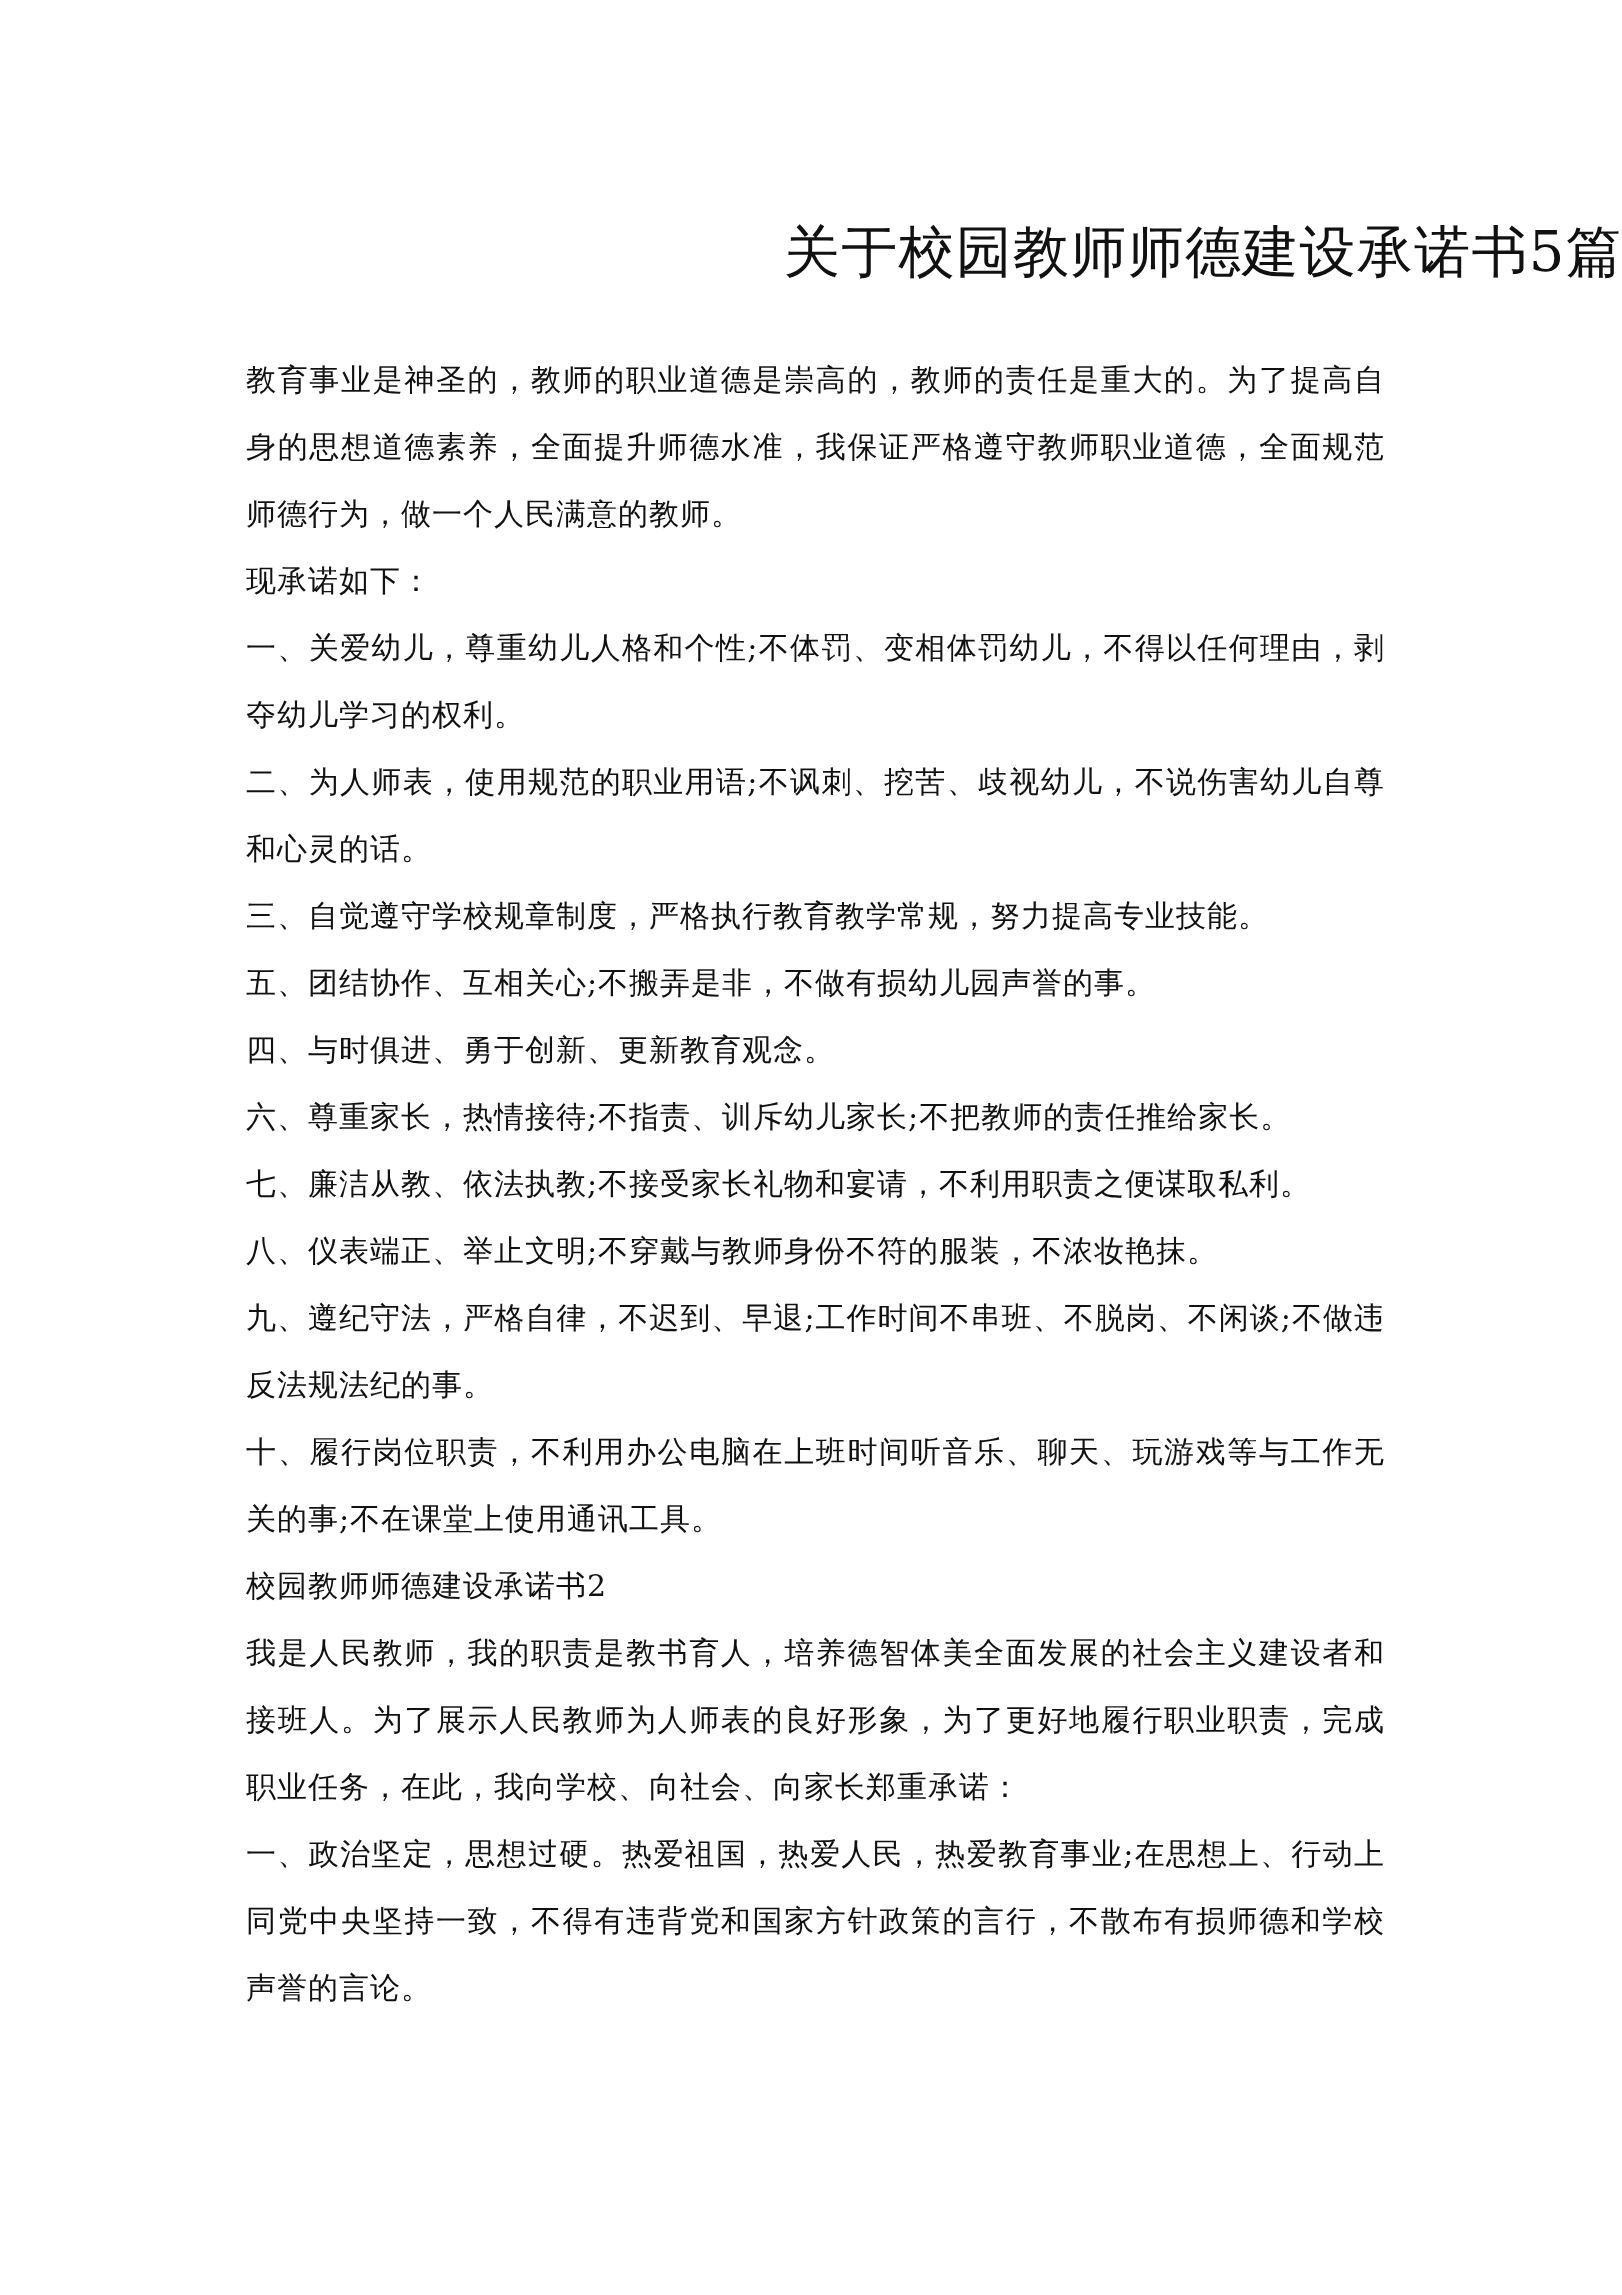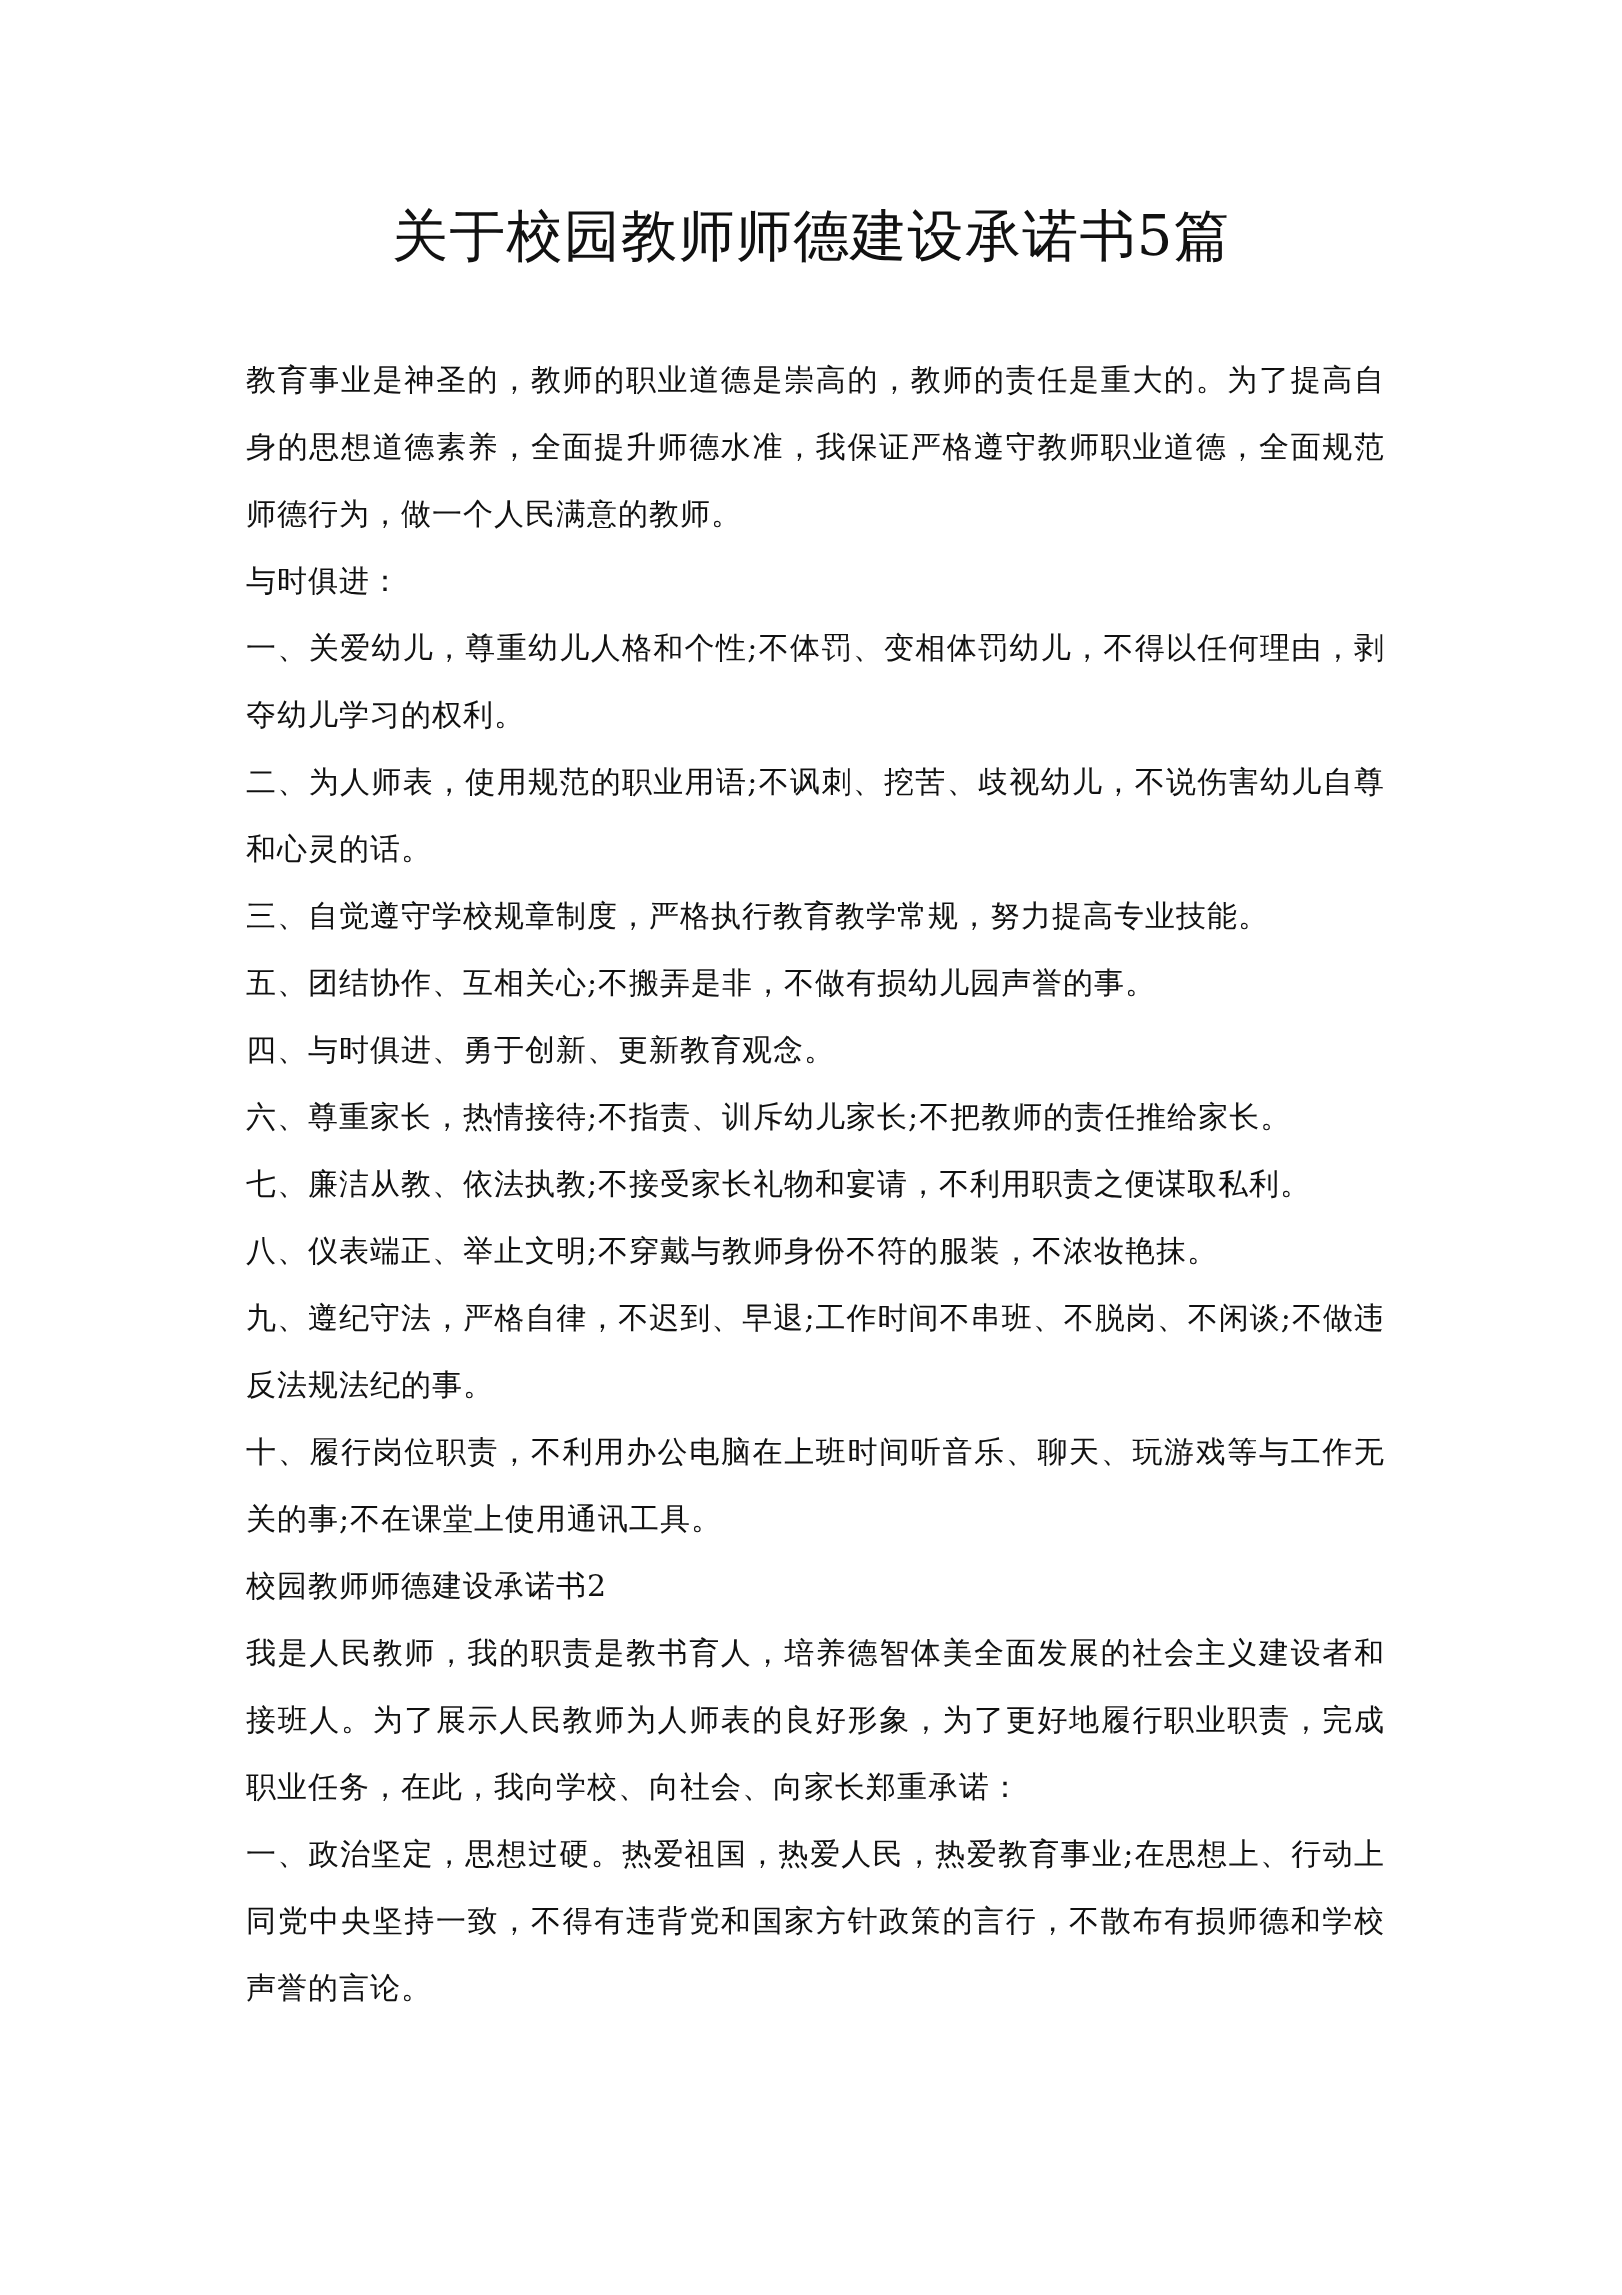--- a/index.html
+++ b/index.html
@@ -2,41 +2,41 @@
 <html style="font-size:10.5px"><head>
 <meta charset="utf-8">
 <style>
   html, body { margin: 0; padding: 0; background: #ffffff; }
   body {
     width: 1623px; height: 2295px; position: relative; overflow: hidden;
     font-family: "DejaVu Serif", "Liberation Serif", serif;
     color: #111111;
   }
   .page-title {
-    position: absolute; left: 0; top: 196px; width: 1623px;
-    text-align: center; font-size: 56px; line-height: 79px;
+    position: absolute; left: 0; top: 212px; width: 1623px;
+    text-align: right; font-size: 56px; line-height: 79px;
     letter-spacing: 1.3px; margin: 0; font-weight: normal;
   }
   .content {
     position: absolute; left: 246px; top: 346px; width: 1139px;
   }
   .para {
     margin: 0; font-size: 30px; line-height: 67px;
     letter-spacing: 1px; text-align: justify;
     word-break: break-all;
   }
 </style>
 </head>
 <body>
 
 <h1 class="page-title">关于校园教师师德建设承诺书5篇</h1>
 
 <div class="content">
   <p class="para">教育事业是神圣的，教师的职业道德是崇高的，教师的责任是重大的。为了提高自身的思想道德素养，全面提升师德水准，我保证严格遵守教师职业道德，全面规范师德行为，做一个人民满意的教师。</p>
-  <p class="para">与时俱进：</p>
+  <p class="para">现承诺如下：</p>
   <p class="para">一、关爱幼儿，尊重幼儿人格和个性;不体罚、变相体罚幼儿，不得以任何理由，剥夺幼儿学习的权利。</p>
   <p class="para">二、为人师表，使用规范的职业用语;不讽刺、挖苦、歧视幼儿，不说伤害幼儿自尊和心灵的话。</p>
   <p class="para">三、自觉遵守学校规章制度，严格执行教育教学常规，努力提高专业技能。</p>
   <p class="para">五、团结协作、互相关心;不搬弄是非，不做有损幼儿园声誉的事。</p>
   <p class="para">四、与时俱进、勇于创新、更新教育观念。</p>
   <p class="para">六、尊重家长，热情接待;不指责、训斥幼儿家长;不把教师的责任推给家长。</p>
   <p class="para">七、廉洁从教、依法执教;不接受家长礼物和宴请，不利用职责之便谋取私利。</p>
   <p class="para">八、仪表端正、举止文明;不穿戴与教师身份不符的服装，不浓妆艳抹。</p>
   <p class="para">九、遵纪守法，严格自律，不迟到、早退;工作时间不串班、不脱岗、不闲谈;不做违反法规法纪的事。</p>
   <p class="para">十、履行岗位职责，不利用办公电脑在上班时间听音乐、聊天、玩游戏等与工作无关的事;不在课堂上使用通讯工具。</p>

